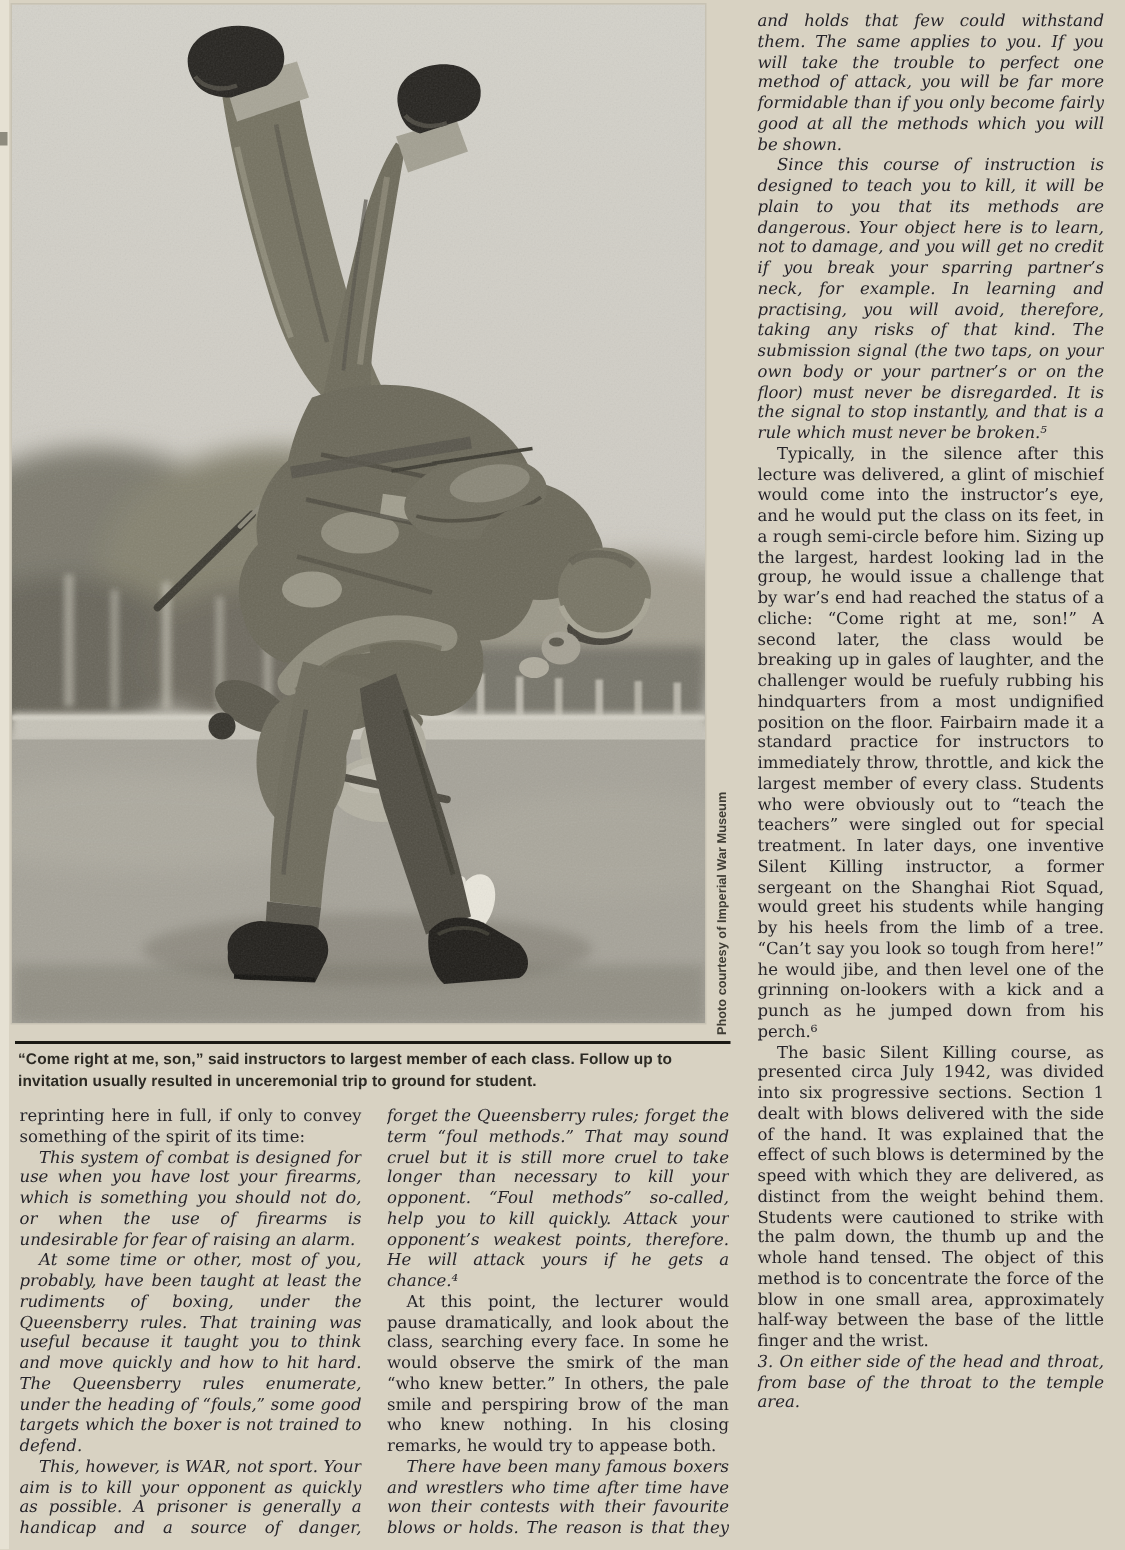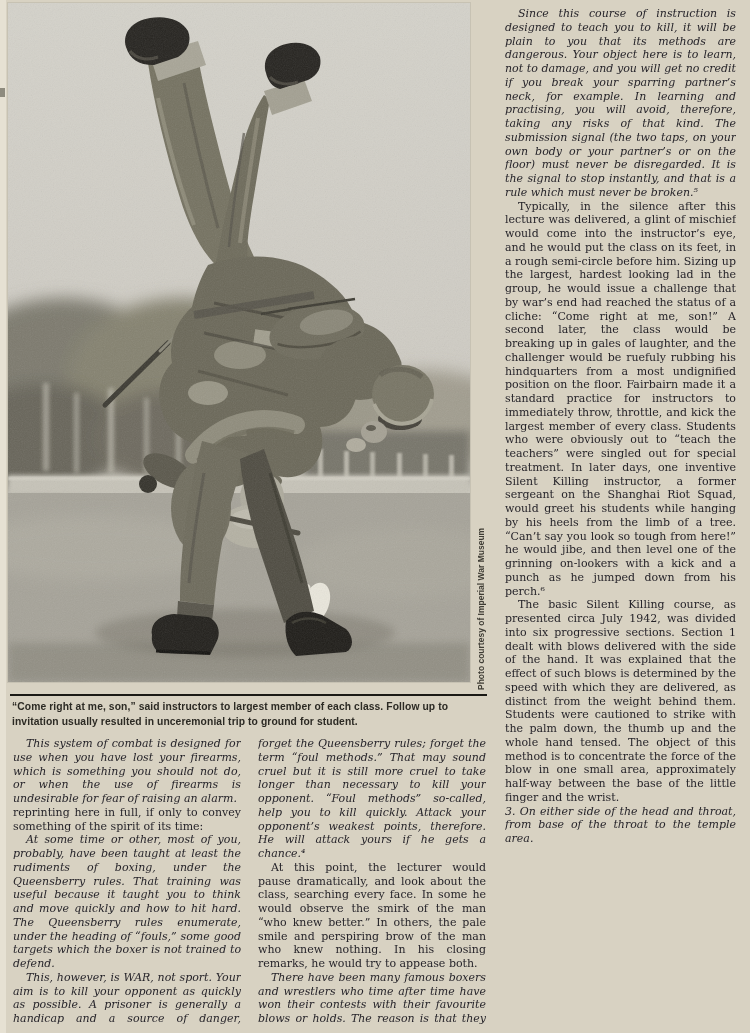--- a/index.html
+++ b/index.html
@@ -189,29 +189,30 @@
 
       <rect x="0" y="0" width="462" height="679" filter="url(#grain)" opacity="0.13"></rect>
     </svg>
   </figure>
 
   <div class="photo-rule"></div>
   <p class="caption">“Come right at me, son,” said instructors to largest member of each class. Follow up to invitation usually resulted in unceremonial trip to ground for student.</p>
   <div class="credit">Photo courtesy of Imperial War Museum</div>
 
   <div class="col col-left">
+      <p class="para roman">reprinting here in full, if only to convey something of the spirit of its time:</p>
       <p class="para italic indent">This system of combat is designed for use when you have lost your firearms, which is something you should not do, or when the use of firearms is undesirable for fear of raising an alarm.</p>
-      <p class="para roman">reprinting here in full, if only to convey something of the spirit of its time:</p>
       <p class="para italic indent">At some time or other, most of you, probably, have been taught at least the rudiments of boxing, under the Queensberry rules. That training was useful because it taught you to think and move quickly and how to hit hard. The Queensberry rules enumerate, under the heading of “fouls,” some good targets which the boxer is not trained to defend.</p>
       <p class="para italic indent">This, however, is WAR, not sport. Your aim is to kill your opponent as quickly as possible. A prisoner is generally a handicap and a source of danger, particularly if you are without weapons. So</p>
     </div>
   <div class="col col-mid">
       <p class="para italic">forget the Queensberry rules; forget the term “foul methods.” That may sound cruel but it is still more cruel to take longer than necessary to kill your opponent. “Foul methods” so-called, help you to kill quickly. Attack your opponent’s weakest points, therefore. He will attack yours if he gets a chance.⁴</p>
       <p class="para roman indent">At this point, the lecturer would pause dramatically, and look about the class, searching every face. In some he would observe the smirk of the man “who knew better.” In others, the pale smile and perspiring brow of the man who knew nothing. In his closing remarks, he would try to appease both.</p>
       <p class="para italic indent">There have been many famous boxers and wrestlers who time after time have won their contests with their favourite blows or holds. The reason is that they had so perfected those particular blows</p>
     </div>
   <div class="col col-right">
+      <p class="para italic">and holds that few could withstand them. The same applies to you. If you will take the trouble to perfect one method of attack, you will be far more formidable than if you only become fairly good at all the methods which you will be shown.</p>
       <p class="para italic indent">Since this course of instruction is designed to teach you to kill, it will be plain to you that its methods are dangerous. Your object here is to learn, not to damage, and you will get no credit if you break your sparring partner’s neck, for example. In learning and practising, you will avoid, therefore, taking any risks of that kind. The submission signal (the two taps, on your own body or your partner’s or on the floor) must never be disregarded. It is the signal to stop instantly, and that is a rule which must never be broken.⁵</p>
       <p class="para roman indent">Typically, in the silence after this lecture was delivered, a glint of mischief would come into the instructor’s eye, and he would put the class on its feet, in a rough semi-circle before him. Sizing up the largest, hardest looking lad in the group, he would issue a challenge that by war’s end had reached the status of a cliche: “Come right at me, son!” A second later, the class would be breaking up in gales of laughter, and the challenger would be ruefuly rubbing his hindquarters from a most undignified position on the floor. Fairbairn made it a standard practice for instructors to immediately throw, throttle, and kick the largest member of every class. Students who were obviously out to “teach the teachers” were singled out for special treatment. In later days, one inventive Silent Killing instructor, a former sergeant on the Shanghai Riot Squad, would greet his students while hanging by his heels from the limb of a tree. “Can’t say you look so tough from here!” he would jibe, and then level one of the grinning on-lookers with a kick and a punch as he jumped down from his perch.⁶</p>
       <p class="para roman indent">The basic Silent Killing course, as presented circa July 1942, was divided into six progressive sections. Section 1 dealt with blows delivered with the side of the hand. It was explained that the effect of such blows is determined by the speed with which they are delivered, as distinct from the weight behind them. Students were cautioned to strike with the palm down, the thumb up and the whole hand tensed. The object of this method is to concentrate the force of the blow in one small area, approximately half-way between the base of the little finger and the wrist.</p>
       <p class="para italic">3. On either side of the head and throat, from base of the throat to the temple area.</p>
     </div>
 </div>
 
 </body></html>

